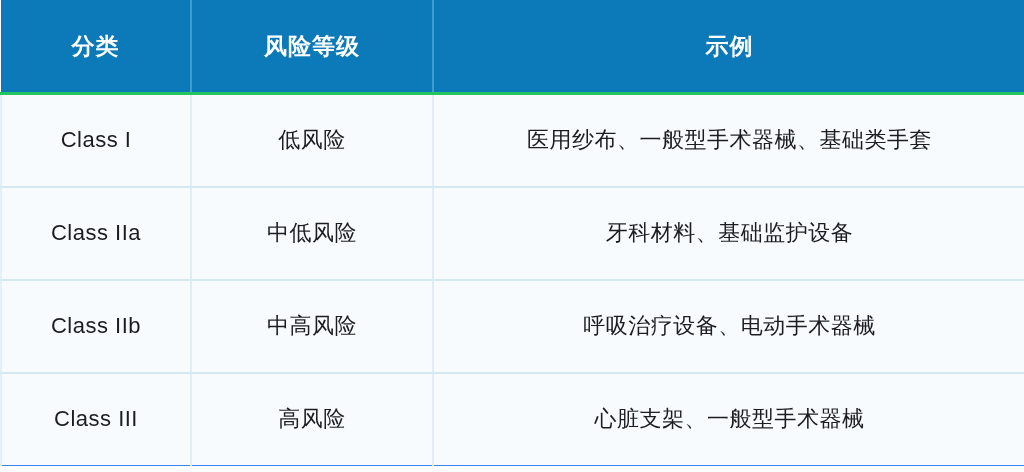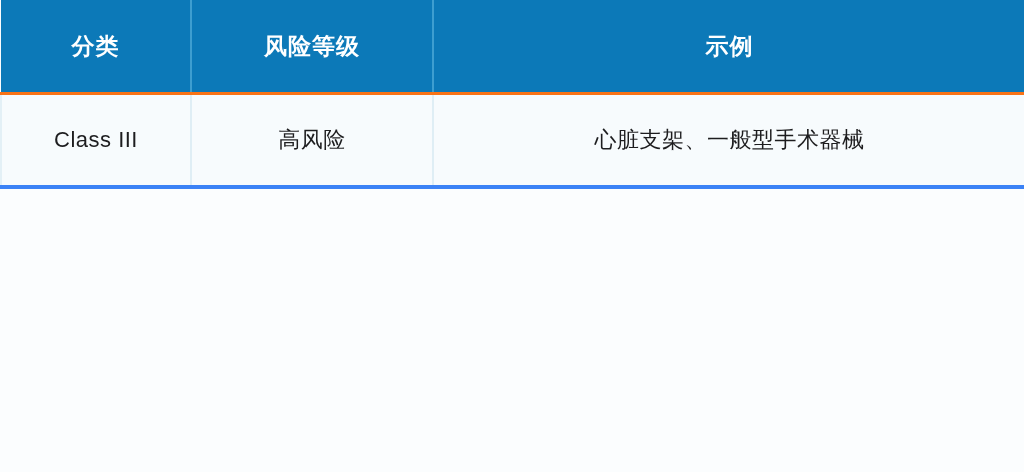--- a/index.html
+++ b/index.html
@@ -38,21 +38,21 @@
     vertical-align: middle;
     letter-spacing: 1px;
     border: none;
     padding: 0;
   }
   table.risk-table thead th.col-div {
     border-left: 2px solid #3e9ed0;
     text-align: center;
   }
   table.risk-table thead tr {
-    border-bottom: 3px solid #f97316;
+    border-bottom: 3px solid #22c55e;
     margin-left: 36px;
   }
 
   
   table.risk-table tbody td {
     height: 93px;
     background: #f7fbfd;
     color: #1d1d1f;
     font-size: 22px;
     text-align: center;
@@ -60,21 +60,21 @@
     padding: 0 10px;
     border-bottom: 2px solid #d6e8f1;
     border-left: 2px solid #dfeef5;
     box-sizing: border-box;
     letter-spacing: 0.5px;
   }
   table.risk-table tbody td.first-col {
     border-left: 2px solid #e3f0f6;
   }
   table.risk-table tbody tr:last-child td {
-    border-bottom: 4px solid #3b82f6;
+    border-bottom: 1px solid #3b82f6;
   }
 
   .cell-cls  { font-size: 22px; }
   .cell-risk { font-size: 22px; }
   .cell-ex   { font-size: 22px; }
 
   
   col.c1 { width: 190px; }
   col.c2 { width: 242px; }
   col.c3 { width: 592px; }
@@ -91,19 +91,34 @@
     </colgroup>
     <thead>
       <tr>
         <th>分类</th>
         <th class="col-div">风险等级</th>
         <th class="col-div">示例</th>
       </tr>
     </thead>
     <tbody>
       <tr>
+        <td class="first-col cell-cls">Class I</td>
+        <td class="cell-risk">低风险</td>
+        <td class="cell-ex">医用纱布、一般型手术器械、基础类手套</td>
+      </tr>
+      <tr>
+        <td class="first-col cell-cls">Class IIa</td>
+        <td class="cell-risk">中低风险</td>
+        <td class="cell-ex">牙科材料、基础监护设备</td>
+      </tr>
+      <tr>
+        <td class="first-col cell-cls">Class IIb</td>
+        <td class="cell-risk">中高风险</td>
+        <td class="cell-ex">呼吸治疗设备、电动手术器械</td>
+      </tr>
+      <tr>
         <td class="first-col cell-cls">Class III</td>
         <td class="cell-risk">高风险</td>
         <td class="cell-ex">心脏支架、一般型手术器械</td>
       </tr>
     </tbody>
   </table>
 </div>
 
 </body></html>

